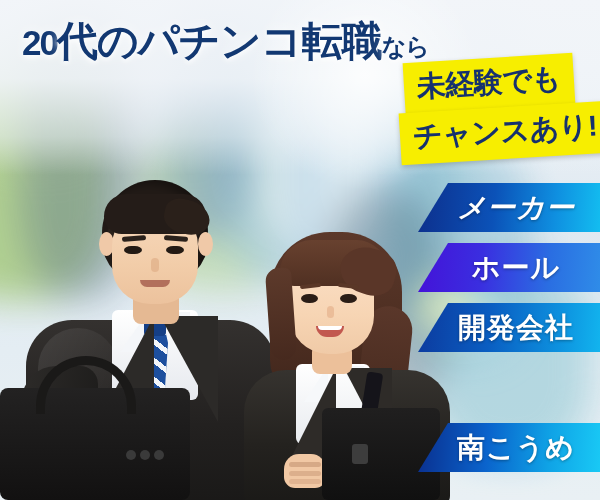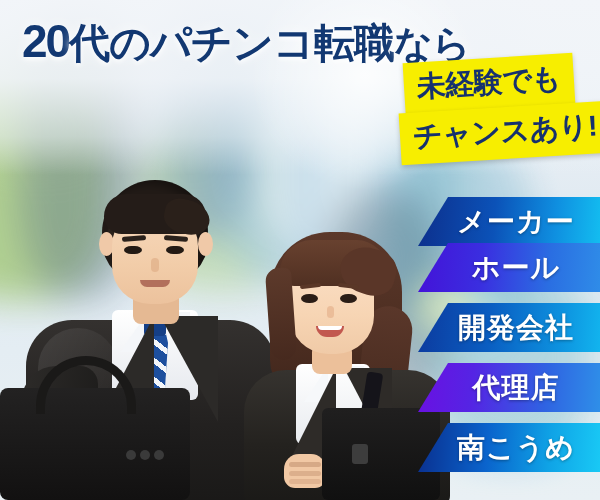--- a/index.html
+++ b/index.html
@@ -228,22 +228,22 @@
   }
   .bag-w-stud{position:absolute;left:352px;bottom:36px;width:16px;height:20px;background:#3d3d3d;border-radius:3px;}
 
   
   .headline{
     position:absolute;left:22px;top:14px;
     font-size:41px;font-weight:700;color:#123872;
     letter-spacing:-1px;white-space:nowrap;
     text-shadow:0 2px 5px rgba(255,255,255,.95),0 0 14px rgba(255,255,255,.9);
   }
-  .headline .num{font-size:46px;letter-spacing:-2px;}
-  .headline .sm{font-size:38px;}
+  .headline .num{font-size:35px;letter-spacing:-2px;}
+  .headline .sm{font-size:24px;}
 
   .chance{
     position:absolute;left:18px;top:68px;
     font-size:66px;font-weight:700;font-style:italic;
     color:#17458c;letter-spacing:1px;white-space:nowrap;line-height:1;
     text-shadow:0 2px 6px rgba(255,255,255,.95),0 0 16px rgba(255,255,255,.85);
   }
   .chance .u-wrap{position:relative;display:inline-block;color:#0d97e0;}
   .chance .u-arrow{
     position:absolute;right:-2px;top:-6px;width:0;height:0;
@@ -270,21 +270,21 @@
     clip-path:polygon(30px 0,100% 0,100% 100%,0 100%);
     display:flex;align-items:center;justify-content:center;
     pointer-events:auto;
     box-shadow:0 2px 6px rgba(0,0,0,.25);
   }
   .bar span{
     color:#ffffff;font-size:28px;font-weight:700;letter-spacing:1px;
     text-shadow:0 1px 3px rgba(0,0,0,.35);
     padding-left:14px;
   }
-  .bar-1{top:197px;background:linear-gradient(95deg,#0d2f8c 0%,#0b52b8 42%,#0f8fe0 75%,#13bdf0 100%);}
+  .bar-1{top:183px;background:linear-gradient(95deg,#0d2f8c 0%,#0b52b8 42%,#0f8fe0 75%,#13bdf0 100%);font-style:italic;}
   .bar-2{top:243px;background:linear-gradient(95deg,#4412d8 0%,#3a2ee0 35%,#2a6ee2 72%,#2f8ce8 100%);}
   .bar-3{top:303px;background:linear-gradient(95deg,#0c3a9e 0%,#0a5ec2 40%,#0d92df 78%,#12b4ee 100%);}
   .bar-4{top:363px;background:linear-gradient(95deg,#6a10e2 0%,#5524e4 30%,#2f63e2 70%,#2f8fe8 100%);}
   .bar-5{top:423px;background:linear-gradient(95deg,#0a2f8e 0%,#0a63cc 38%,#0fa3e6 72%,#19c9f5 100%);}
 
   
   .credit{
     position:absolute;left:0;top:456px;width:341px;height:30px;
     background:rgba(0,0,0,.62);
     display:flex;align-items:center;
@@ -395,22 +395,19 @@
   <div class="bars">
     <div class="bar bar-1">
       <span>メーカー</span>
     </div>
     <div class="bar bar-2">
       <span>ホール</span>
     </div>
     <div class="bar bar-3">
       <span>開発会社</span>
     </div>
-    <div class="bar bar-4">
-      <span>代理店</span>
-    </div>
     <div class="bar bar-5">
       <span>南こうめ</span>
     </div>
   </div>
 
 
 </div>
 
 </body></html>

